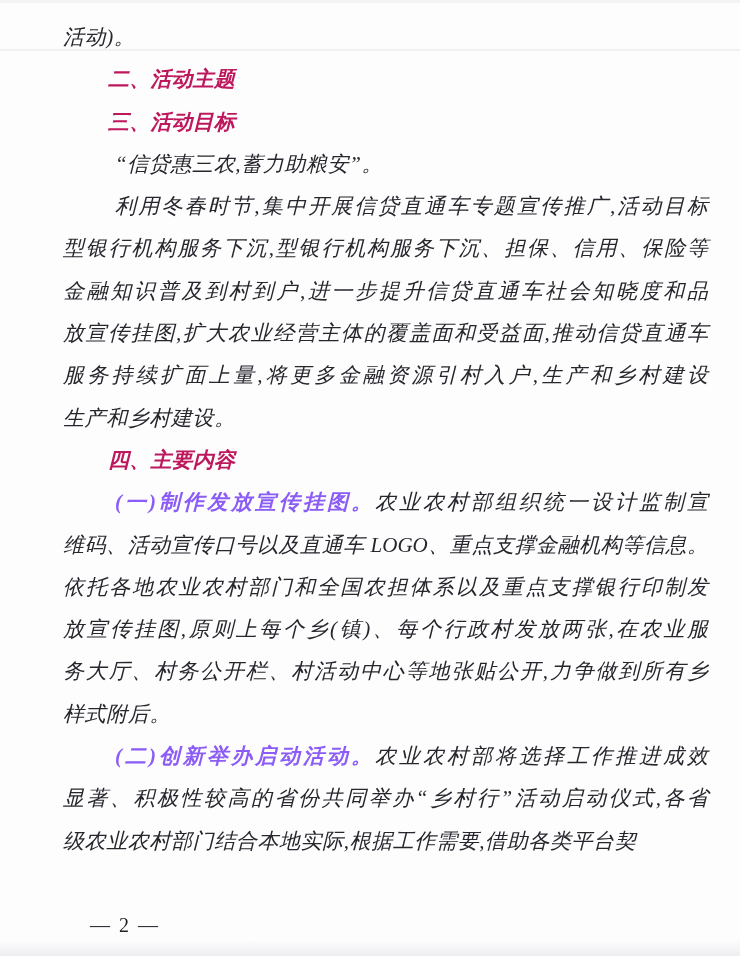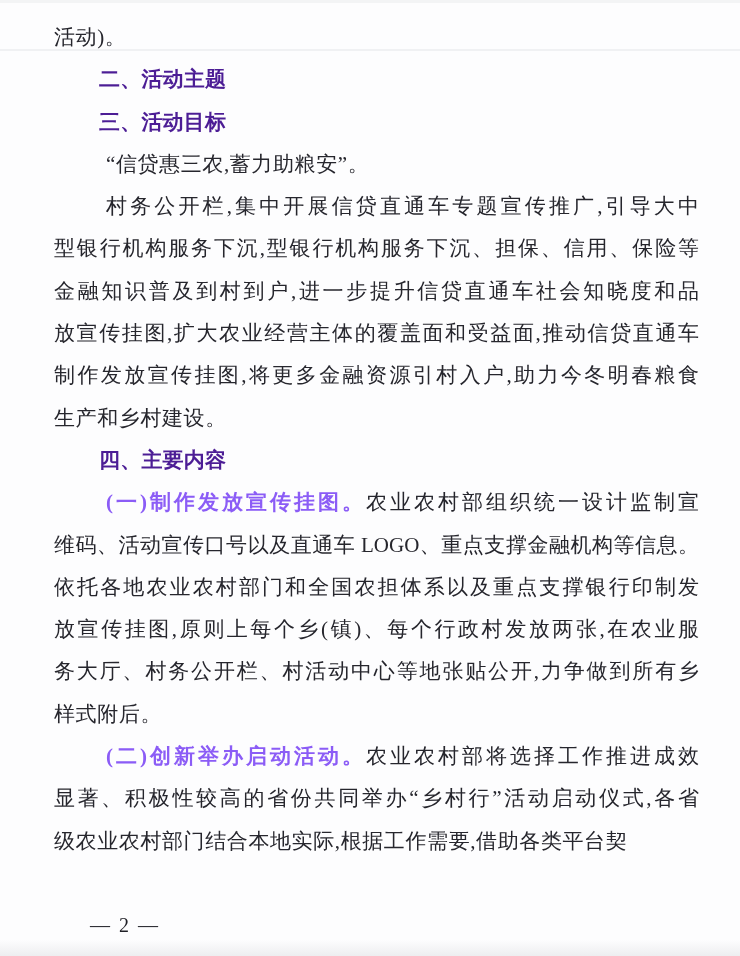--- a/index.html
+++ b/index.html
@@ -6,54 +6,54 @@
   .page{
     position:relative;width:740px;height:956px;overflow:hidden;
     background:#fdfdfe;
     font-family:"Liberation Serif","DejaVu Serif",serif;
     color:#26262d;
   }
   .scan-top{position:absolute;left:0;top:0;width:100%;height:3px;background:rgba(160,163,170,.10);}
   .scan-band{position:absolute;left:0;top:49px;width:100%;height:2px;background:rgba(185,188,196,.18);}
   .scan-bottom{position:absolute;left:0;bottom:0;width:100%;height:16px;
     background:linear-gradient(to bottom,rgba(130,133,142,0),rgba(130,133,142,.13));}
-  .doc{position:absolute;left:54px;top:16px;width:645px;}
+  .doc{position:absolute;left:63px;top:16px;width:645px;font-style:italic;}
   .ln{
     height:42.3px;line-height:42.3px;font-size:21px;letter-spacing:.6px;
     white-space:nowrap;overflow:visible;
   }
   .j{white-space:normal;letter-spacing:0;text-align:justify;text-align-last:justify;}
   .ind{text-indent:52px;}
   .hd{
     font-family:"Liberation Sans","DejaVu Sans",sans-serif;
-    font-weight:700;color:#4c1d95;letter-spacing:.2px;text-indent:45px;
+    font-weight:700;color:#be185d;letter-spacing:.2px;text-indent:45px;
   }
   .b{font-weight:700;color:#8b5cf6;}
   .pn{
     position:absolute;left:90px;top:904px;height:42px;line-height:42px;
     font-size:20px;letter-spacing:2px;color:#1f1f26;
   }
 </style>
 </head>
 <body>
 
 <div class="page">
   <div class="scan-top"></div>
   <div class="scan-band"></div>
 
   <div class="doc">
     <div class="ln"><span>活动)。</span></div>
     <div class="ln hd"><span>二、活动主题</span></div>
     <div class="ln hd"><span>三、活动目标</span></div>
     <div class="ln ind"><span>“信贷惠三农,蓄力助粮安”。</span></div>
-    <div class="ln ind j"><span>村务公开栏,集中开展信贷直通车专题宣传推广,引导大中</span></div>
+    <div class="ln ind j"><span>利用冬春时节,集中开展信贷直通车专题宣传推广,活动目标</span></div>
     <div class="ln j"><span>型银行机构服务下沉,型银行机构服务下沉、担保、信用、保险等</span></div>
     <div class="ln j"><span>金融知识普及到村到户,进一步提升信贷直通车社会知晓度和品</span></div>
     <div class="ln j"><span>放宣传挂图,扩大农业经营主体的覆盖面和受益面,推动信贷直通车</span></div>
-    <div class="ln j"><span>制作发放宣传挂图,将更多金融资源引村入户,助力今冬明春粮食</span></div>
+    <div class="ln j"><span>服务持续扩面上量,将更多金融资源引村入户,生产和乡村建设</span></div>
     <div class="ln"><span>生产和乡村建设。</span></div>
     <div class="ln hd"><span>四、主要内容</span></div>
     <div class="ln ind j"><span class="b">(一)制作发放宣传挂图。</span><span>农业农村部组织统一设计监制宣</span></div>
     <div class="ln j"><span>维码、活动宣传口号以及直通车 LOGO、重点支撑金融机构等信息。</span></div>
     <div class="ln j"><span>依托各地农业农村部门和全国农担体系以及重点支撑银行印制发</span></div>
     <div class="ln j"><span>放宣传挂图,原则上每个乡(镇)、每个行政村发放两张,在农业服</span></div>
     <div class="ln j"><span>务大厅、村务公开栏、村活动中心等地张贴公开,力争做到所有乡</span></div>
     <div class="ln"><span>样式附后。</span></div>
     <div class="ln ind j"><span class="b">(二)创新举办启动活动。</span><span>农业农村部将选择工作推进成效</span></div>
     <div class="ln j"><span>显著、积极性较高的省份共同举办“乡村行”活动启动仪式,各省</span></div>

